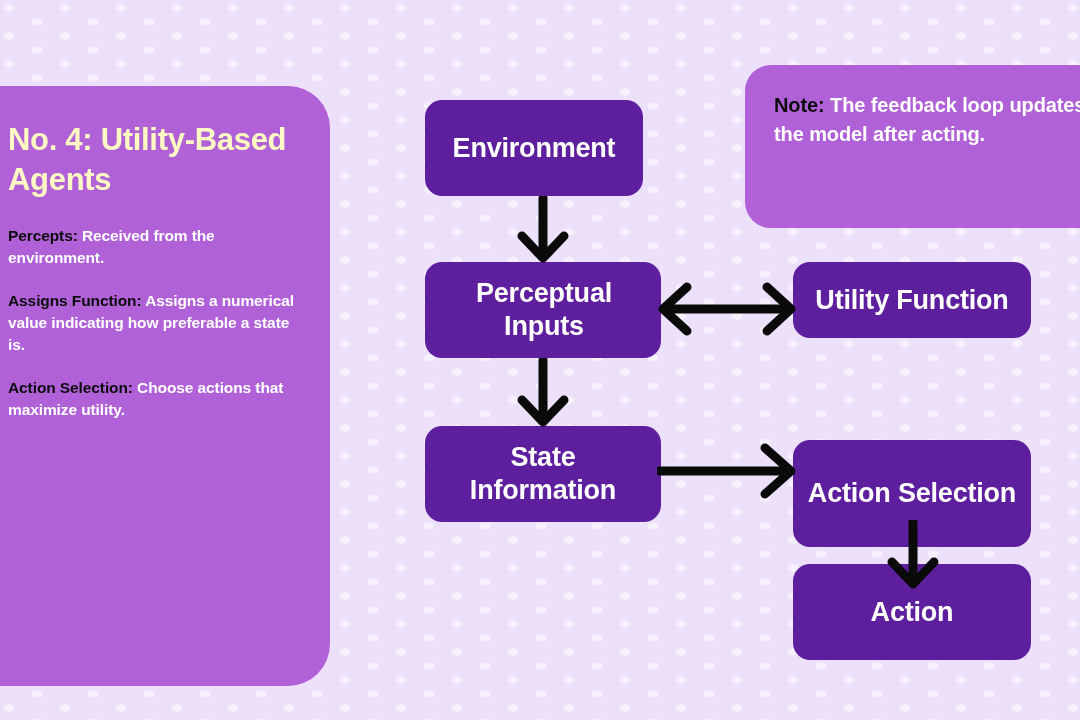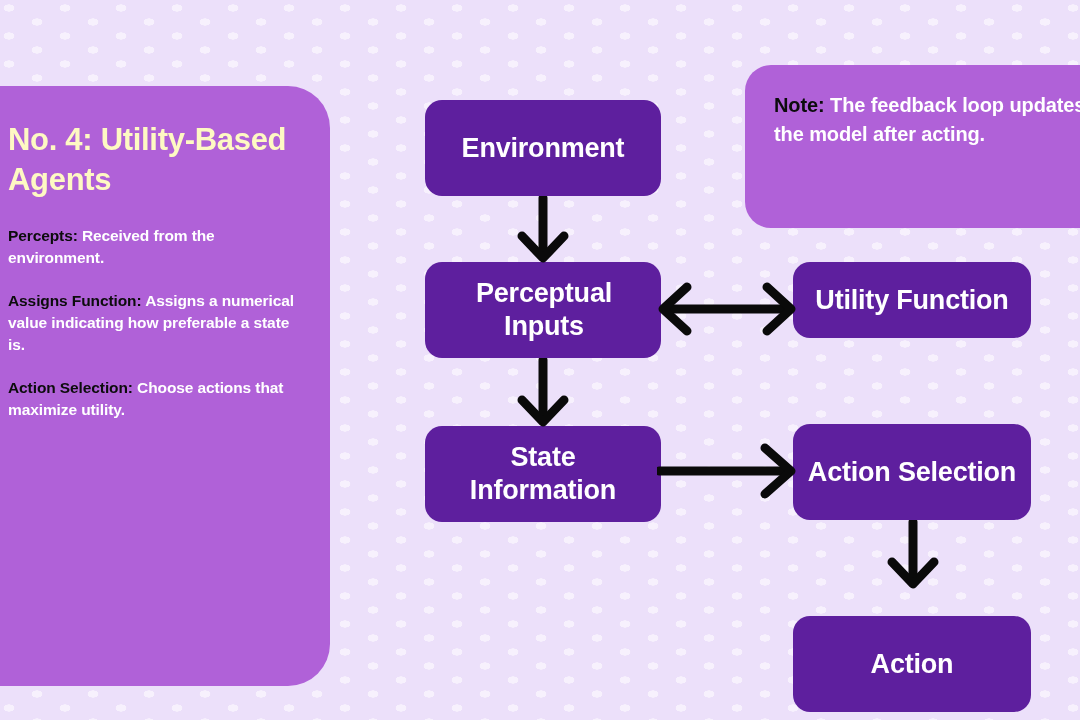--- a/index.html
+++ b/index.html
@@ -101,26 +101,26 @@
     text-align: center;
     color: #ffffff;
     font-size: 27px;
     font-weight: bold;
     line-height: 1.22;
     letter-spacing: -0.2px;
     box-sizing: border-box;
     padding: 4px 10px;
   }
 
-  #node-environment      { left: 425px; top: 100px; width: 236px; height: 96px; }
+  #node-environment      { left: 425px; top: 100px; width: 218px; height: 96px; }
   #node-perceptual       { left: 425px; top: 262px; width: 236px; height: 96px; padding-left: 12px; }
   #node-state            { left: 425px; top: 426px; width: 236px; height: 96px; }
   #node-utility          { left: 793px; top: 262px; width: 238px; height: 76px; }
-  #node-action-selection { left: 793px; top: 424px; width: 238px; height: 96px; }
-  #node-action           { left: 793px; top: 616px; width: 238px; height: 96px; }
+  #node-action-selection { left: 793px; top: 440px; width: 238px; height: 107px; }
+  #node-action           { left: 793px; top: 564px; width: 238px; height: 96px; }
 
   
   .arrow {
     position: absolute;
   }
   #arrow-env-to-perceptual { left: 508px; top: 196px;  width: 70px;  height: 68px; }
   #arrow-perc-to-state     { left: 508px; top: 358px;  width: 70px;  height: 70px; }
   #arrow-perc-utility      { left: 657px; top: 278px;  width: 140px; height: 62px; }
   #arrow-state-action      { left: 657px; top: 440px;  width: 140px; height: 62px; }
   #arrow-action-sel-action { left: 878px; top: 520px;  width: 70px;  height: 70px; }

